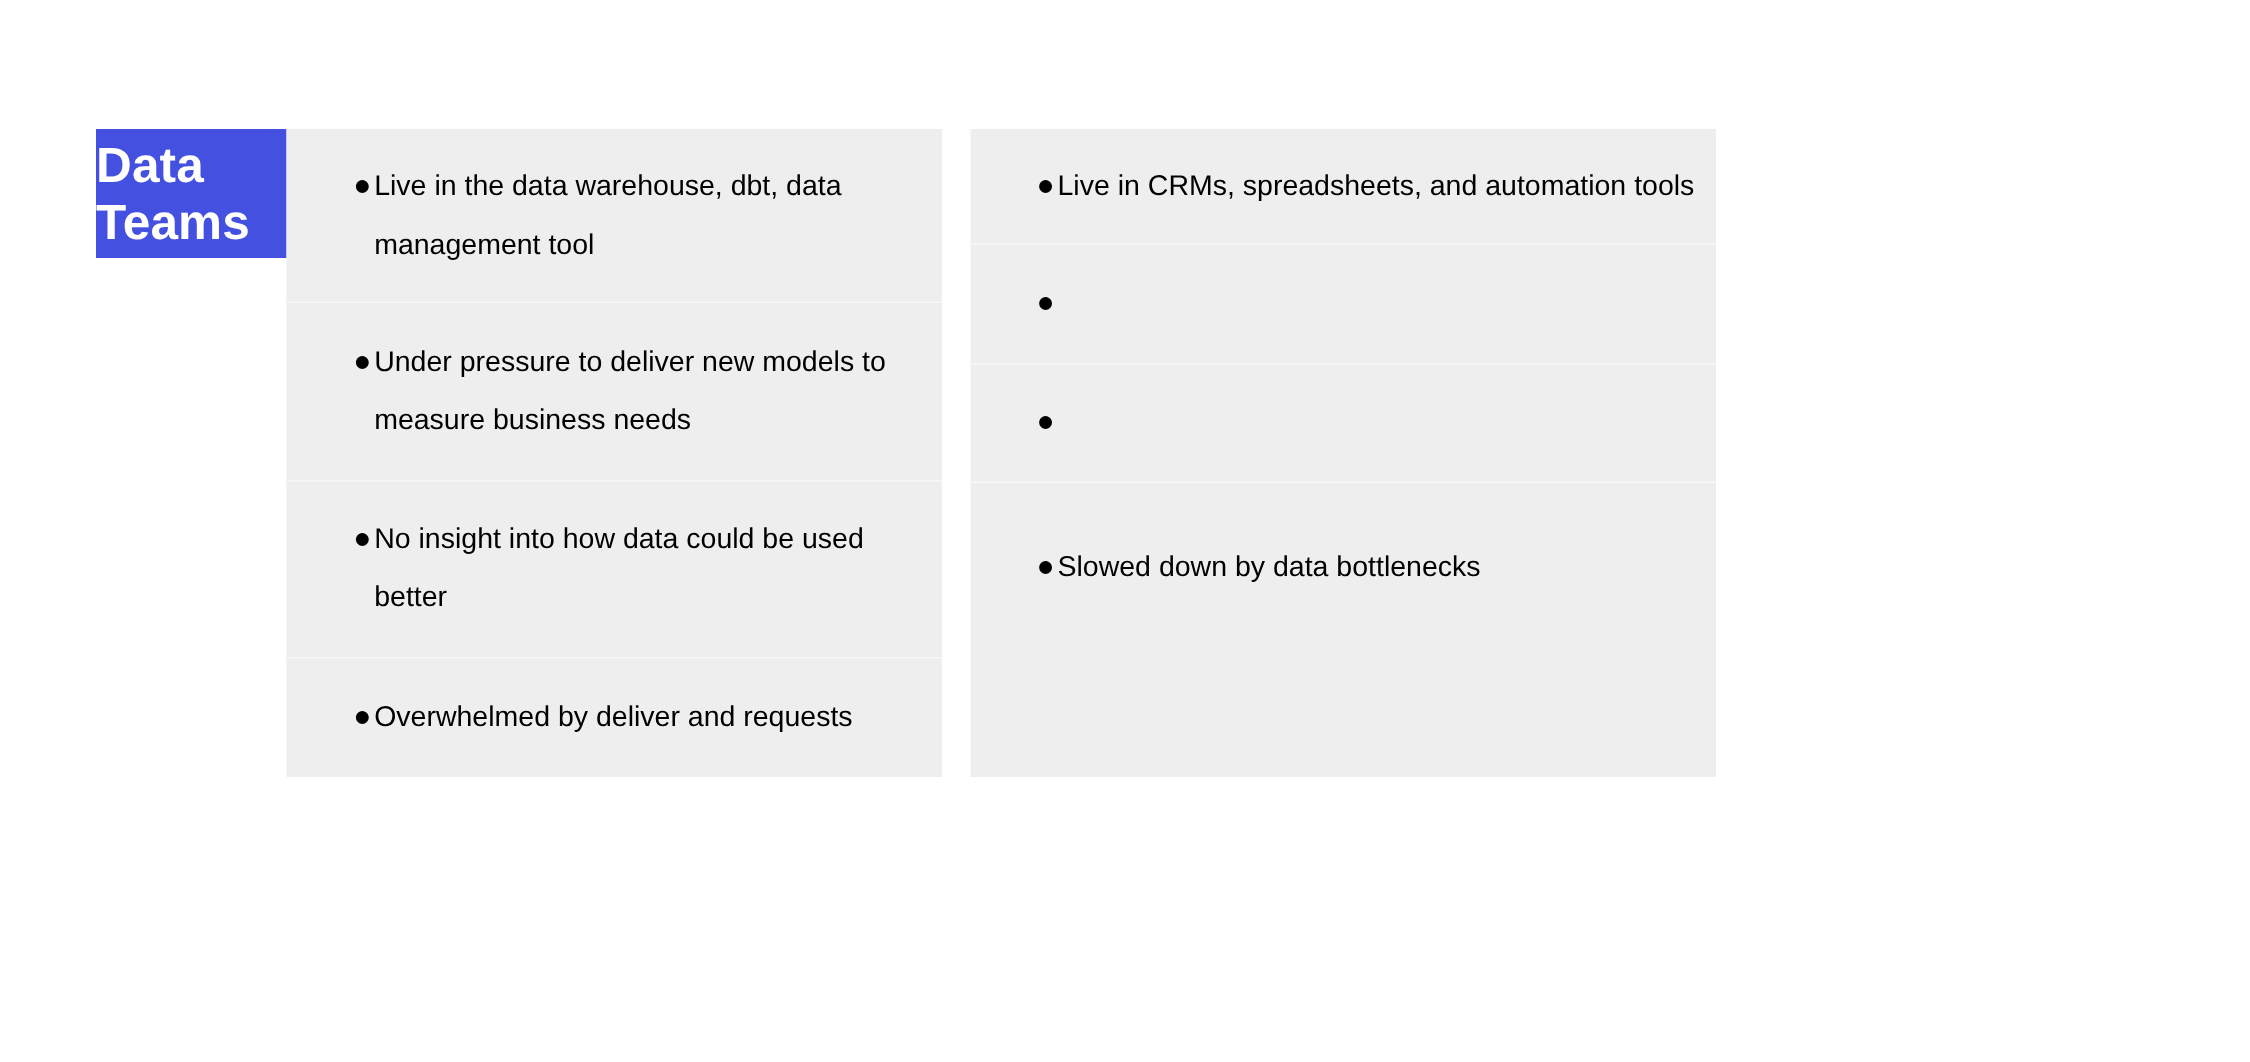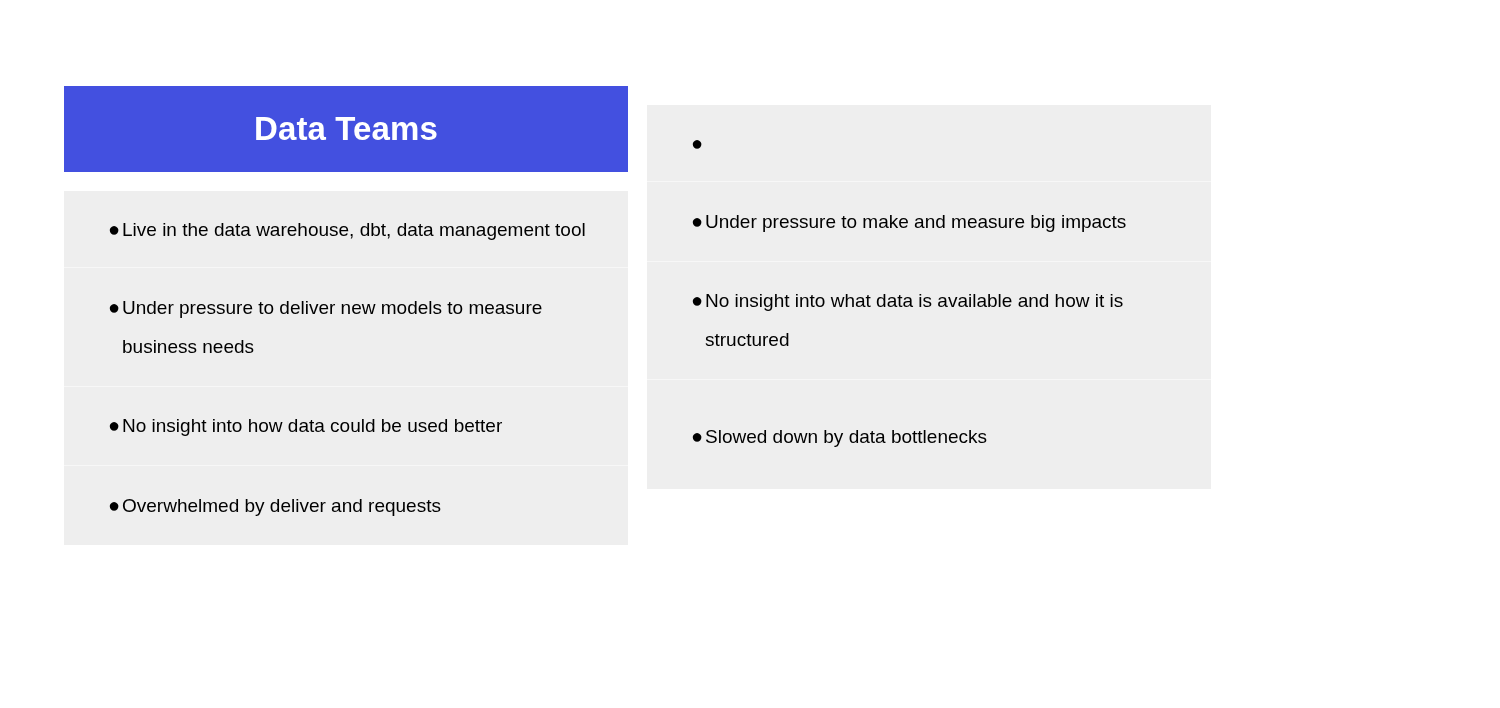--- a/index.html
+++ b/index.html
@@ -27,21 +27,21 @@
     top: 86px;
     width: 1363px;
     display: flex;
     flex-direction: row;
     gap: 19px;
   }
 
   .column {
     width: 564px;
     display: flex;
-    flex-direction: column;
+    flex-direction: row;
   }
 
   .col-header {
     height: 86px;
     background: #4350e0;
     color: #ffffff;
     font-size: 33px;
     font-weight: bold;
     display: flex;
     align-items: center;
@@ -141,30 +141,29 @@
 
       </div>
     </div>
 
     <div class="column column-right">
       <div class="header-gap"></div>
       <div class="col-body">
 
         <div class="bullet-row">
           <span class="bullet-marker">●</span>
+          <span class="bullet-text">Live in CRMs, spreadsheets, and automation tools</span>
         </div>
 
         <div class="bullet-row">
           <span class="bullet-marker">●</span>
-          <span class="bullet-text">Under pressure to make and measure big impacts</span>
         </div>
 
         <div class="bullet-row">
           <span class="bullet-marker">●</span>
-          <span class="bullet-text">No insight into what data is available and how it is structured</span>
         </div>
 
         <div class="bullet-row">
           <span class="bullet-marker">●</span>
           <span class="bullet-text">Slowed down by data bottlenecks</span>
         </div>
 
       </div>
     </div>
 

